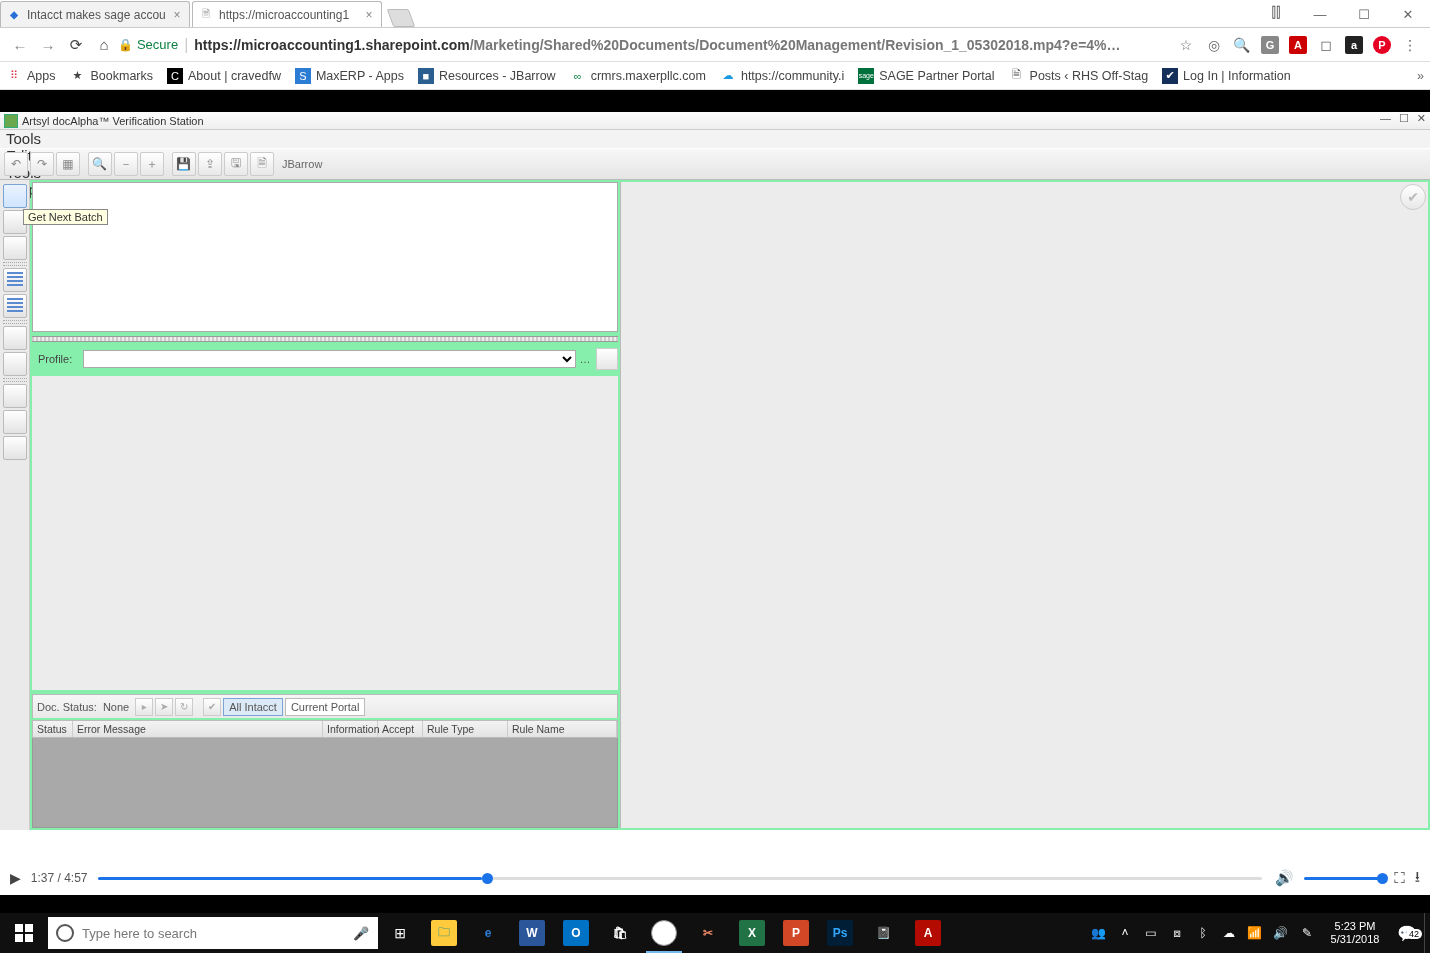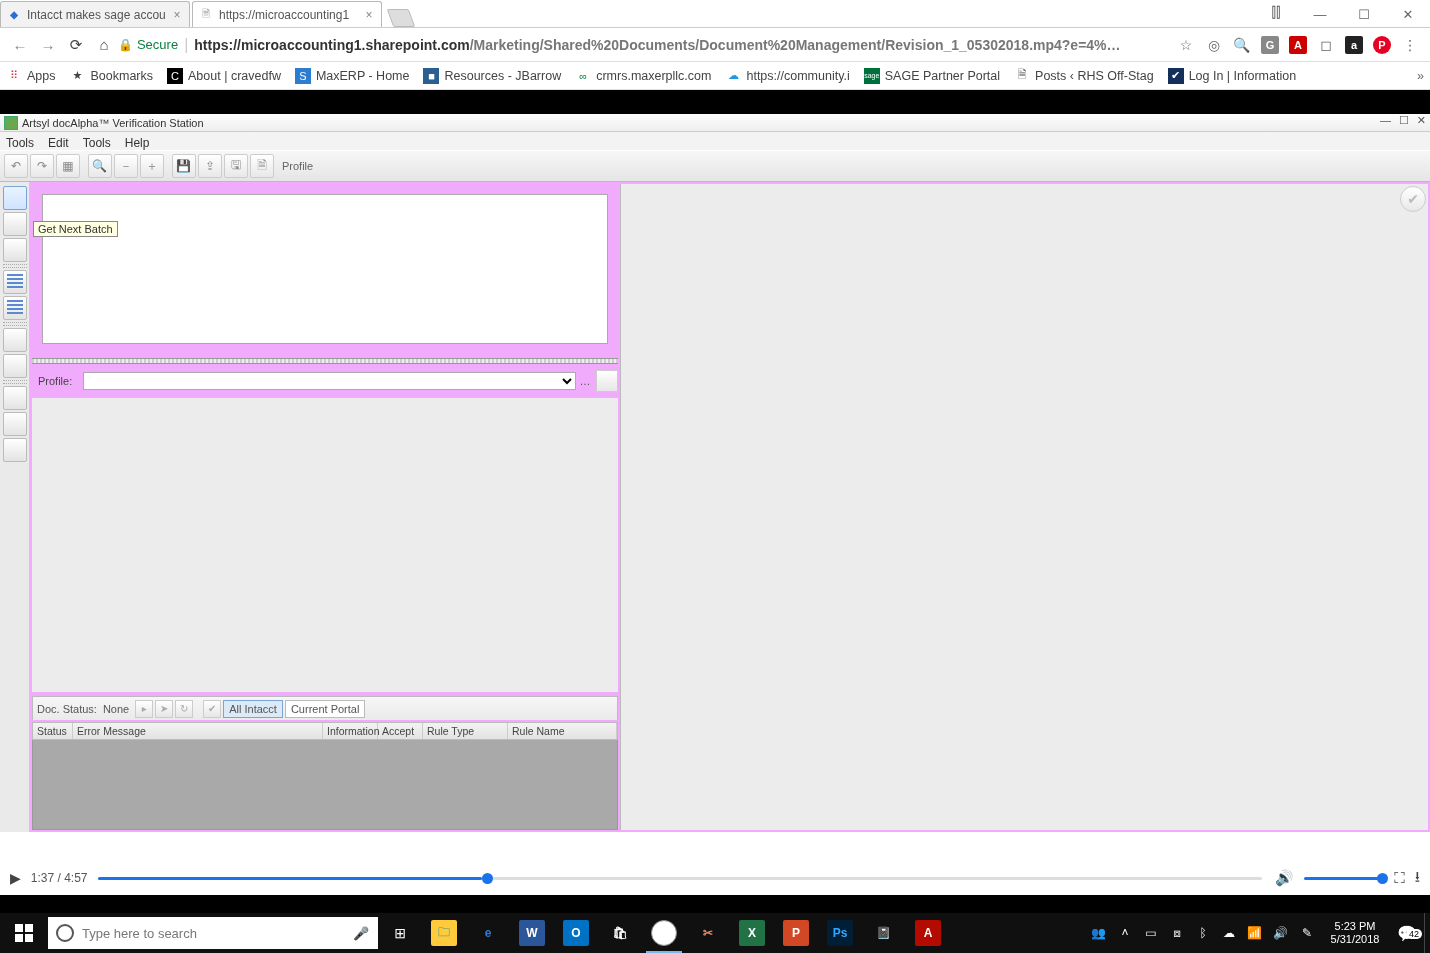--- a/index.html
+++ b/index.html
@@ -30,40 +30,40 @@
 .icon-box { width:18px; height:18px; border-radius:2px; display:flex; align-items:center; justify-content:center; font-size:11px; font-weight:bold; }
 
 .bookmarks { height: 28px; display: flex; align-items: center; padding: 0 6px; border-bottom: 1px solid #ddd; font-size: 12.5px; }
 .bookmarks .bk { display: flex; align-items: center; margin-right: 14px; color: #444; white-space: nowrap; }
 .bookmarks .bk .bkicon { width: 16px; height: 16px; margin-right: 5px; display:flex; align-items:center; justify-content:center; font-size:11px; }
 
 
 .blackbar { height: 20px; background: #000; }
 
 
-.app { position: relative; background: #f0abfc; border-top: 4px solid #000000; }
+.app { position: relative; background: #86efac; border-top: 2px solid #000000; }
 .app-titlebar { height: 18px; background: linear-gradient(#fdfdfd,#eee); border-bottom: 1px solid #ccc; display:flex; align-items:center; padding:0 4px; font-size:11px; color:#333; }
 .app-titlebar .appicon { width:14px; height:14px; background:#6aa84f; border:1px solid #3a7; margin-right:4px; }
 .app-winbtns { position:absolute; right:4px; top:0; display:flex; gap:8px; font-size:11px; color:#555; }
-.app-menu { height: 18px; display:flex; align-items:flex-end; padding:0 6px; font-size:12px; color:#333; background:#f3f3f3; }
+.app-menu { height: 18px; display:flex; align-items:flex-start; padding:0 6px; font-size:15px; color:#333; background:#f3f3f3;flex-direction:column; }
 .app-menu span { margin-right: 14px; }
 .app-toolbar { height: 32px; background: linear-gradient(#f7f7f7,#e5e5e5); border-top:1px solid #fff; border-bottom:1px solid #bbb; display:flex; align-items:center; padding:0 4px; }
 .tbtn { width:24px; height:24px; border:1px solid #ccc; background:linear-gradient(#fff,#e8e8e8); margin-right:2px; border-radius:2px; display:flex; align-items:center; justify-content:center; font-size:12px; color:#888; }
 .tbtn.sep { width:4px; border:none; background:transparent; }
 .tcomments { font-size:11px; color:#666; margin-left:6px; }
 
 .app-body { display:flex; height: 650px; }
 .left-iconstrip { width: 30px; background:#eaeaea; border-right:1px solid #ccc; display:flex; flex-direction:column; align-items:center; padding-top:4px; gap:2px; }
 .lib { width:24px; height:24px; border:1px solid #bbb; background:linear-gradient(#fff,#e3e3e3); border-radius:2px; position:relative; }
 .lib.sel { border-color:#7aa3d6; background:linear-gradient(#eaf3ff,#cfe4ff); }
 .lib.stripes::before { content:""; position:absolute; inset:3px; background: repeating-linear-gradient(#5a8bd0 0 2px, transparent 2px 4px); }
 .lib-sep { width:24px; height:4px; border-top:1px dotted #aaa; border-bottom:1px dotted #aaa; }
 
 .center-col { width: 590px; display:flex; flex-direction:column; }
-.doc-area { flex:0 0 150px; background:#fff; border:1px solid #aaa; margin:12px; position:relative; }
+.doc-area { flex:0 0 150px; background:#fff; border:1px solid #aaa; margin:2px; position:relative; }
 .tooltip { position:absolute; left:-10px; top:26px; background:#ffffe1; border:1px solid #888; font-size:11px; padding:1px 4px; color:#333; }
 .divider-h { height:6px; background:repeating-linear-gradient(90deg,#ccc 0 2px,#eee 2px 4px); border-top:1px solid #999; border-bottom:1px solid #999; margin:2px; }
 
 .profile-bar { height:26px; display:flex; align-items:center; margin:2px; font-size:11px; color:#444; }
 .profile-bar .plabel { margin:0 11px 0 6px; }
 .profile-bar select { flex:1; height:18px; font-size:11px; border:1px solid #aaa; background:#fff; }
 .profile-bar .pextra { width:18px; text-align:center; color:#555; }
 .profile-bar .picon { width:22px; height:22px; border:1px solid #ccc; background:linear-gradient(#fff,#e6e6e6); margin-left:2px; }
 
 .mid-blank { flex:1; background:#ececec; margin:2px; }
@@ -176,21 +176,21 @@
   <div class="bk">
       <span class="bkicon">★</span>
       <span>Bookmarks</span>
     </div>
   <div class="bk">
       <span class="bkicon" style="background:#000;color:#fff">C</span>
       <span>About | cravedfw</span>
     </div>
   <div class="bk">
       <span class="bkicon" style="background:#2b7cd3;color:#fff">S</span>
-      <span>MaxERP - Home</span>
+      <span>MaxERP - Apps</span>
     </div>
   <div class="bk">
       <span class="bkicon" style="background:#2a5f8f;color:#fff">■</span>
       <span>Resources - JBarrow</span>
     </div>
   <div class="bk">
       <span class="bkicon" style="color:#0a7d3f">∞</span>
       <span>crmrs.maxerpllc.com</span>
     </div>
   <div class="bk">
@@ -236,21 +236,21 @@
     <div class="tbtn">▦</div>
     <div class="tbtn sep"></div>
     <div class="tbtn">🔍</div>
     <div class="tbtn">－</div>
     <div class="tbtn">＋</div>
     <div class="tbtn sep"></div>
     <div class="tbtn">💾</div>
     <div class="tbtn">⇪</div>
     <div class="tbtn">🖫</div>
     <div class="tbtn">🗎</div>
-    <span class="tcomments">Profile</span>
+    <span class="tcomments">JBarrow</span>
   </div>
 
   <div class="app-body">
     <div class="left-iconstrip">
       <div class="lib sel"></div>
       <div class="lib"></div>
       <div class="lib"></div>
       <div class="lib-sep"></div>
       <div class="lib stripes"></div>
       <div class="lib stripes"></div>

